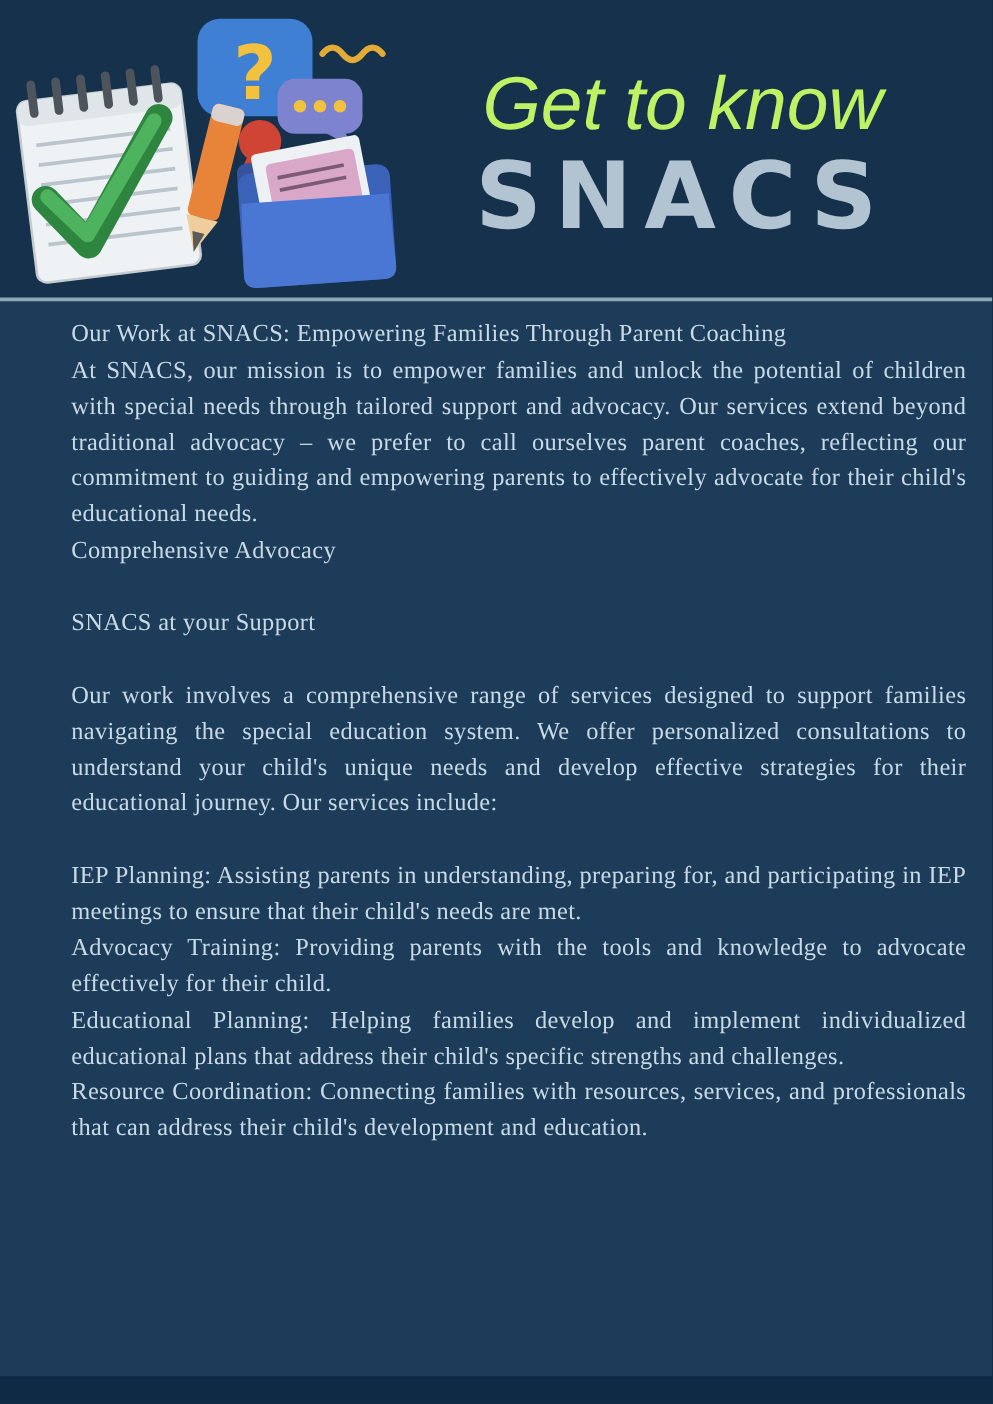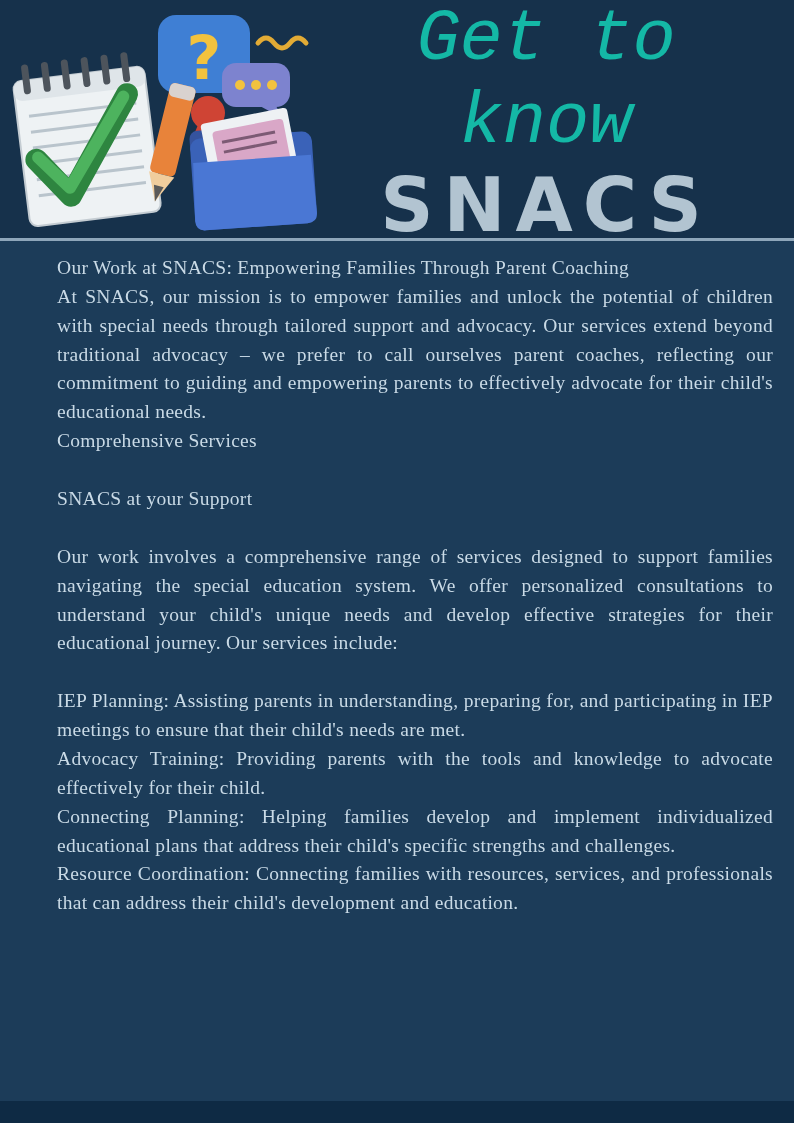--- a/index.html
+++ b/index.html
@@ -16,25 +16,25 @@
   .header {
     height: 238px;
     background: #16314b;
     display: flex;
     align-items: center;
     padding: 0 30px 0 6px;
   }
   .illustration { width: 322px; height: 228px; flex: 0 0 auto; }
   .titles { flex: 1; text-align: center; padding-top: 6px; }
   .title-script {
-    font-family: Liberation Mono, monospace;
+    font-family: Liberation Sans, sans-serif;
     font-style: italic;
-    font-size: 72px;
+    font-size: 60px;
     line-height: 1.15;
-    color: #14b8a6;
+    color: #bef264;
   }
   .title-big {
     font-family: "DejaVu Sans", sans-serif;
     font-weight: 800;
     font-size: 74px;
     letter-spacing: 10px;
     line-height: 1.05;
     color: #b2c4d1;
     margin-top: 2px;
   }
@@ -138,24 +138,24 @@
       <div class="title-script">Get to know</div>
       <div class="title-big">SNACS</div>
     </div>
   </header>
 
   <div class="divider"></div>
 
   <main class="content">
     <p>Our Work at SNACS: Empowering Families Through Parent Coaching</p>
     <p>At SNACS, our mission is to empower families and unlock the potential of children with special needs through tailored support and advocacy. Our services extend beyond traditional advocacy – we prefer to call ourselves parent coaches, reflecting our commitment to guiding and empowering parents to effectively advocate for their child's educational needs.</p>
-    <p>Comprehensive Services</p>
+    <p>Comprehensive Advocacy</p>
     <p class="gap">SNACS at your Support</p>
     <p class="gap">Our work involves a comprehensive range of services designed to support families navigating the special education system. We offer personalized consultations to understand your child's unique needs and develop effective strategies for their educational journey. Our services include:</p>
     <p class="gap">IEP Planning: Assisting parents in understanding, preparing for, and participating in IEP meetings to ensure that their child's needs are met.</p>
     <p>Advocacy Training: Providing parents with the tools and knowledge to advocate effectively for their child.</p>
-    <p>Connecting Planning: Helping families develop and implement individualized educational plans that address their child's specific strengths and challenges.</p>
+    <p>Educational Planning: Helping families develop and implement individualized educational plans that address their child's specific strengths and challenges.</p>
     <p>Resource Coordination: Connecting families with resources, services, and professionals that can address their child's development and education.</p>
   </main>
 
   <footer class="footer-bar"></footer>
 
 </div>
 
 </body></html>

